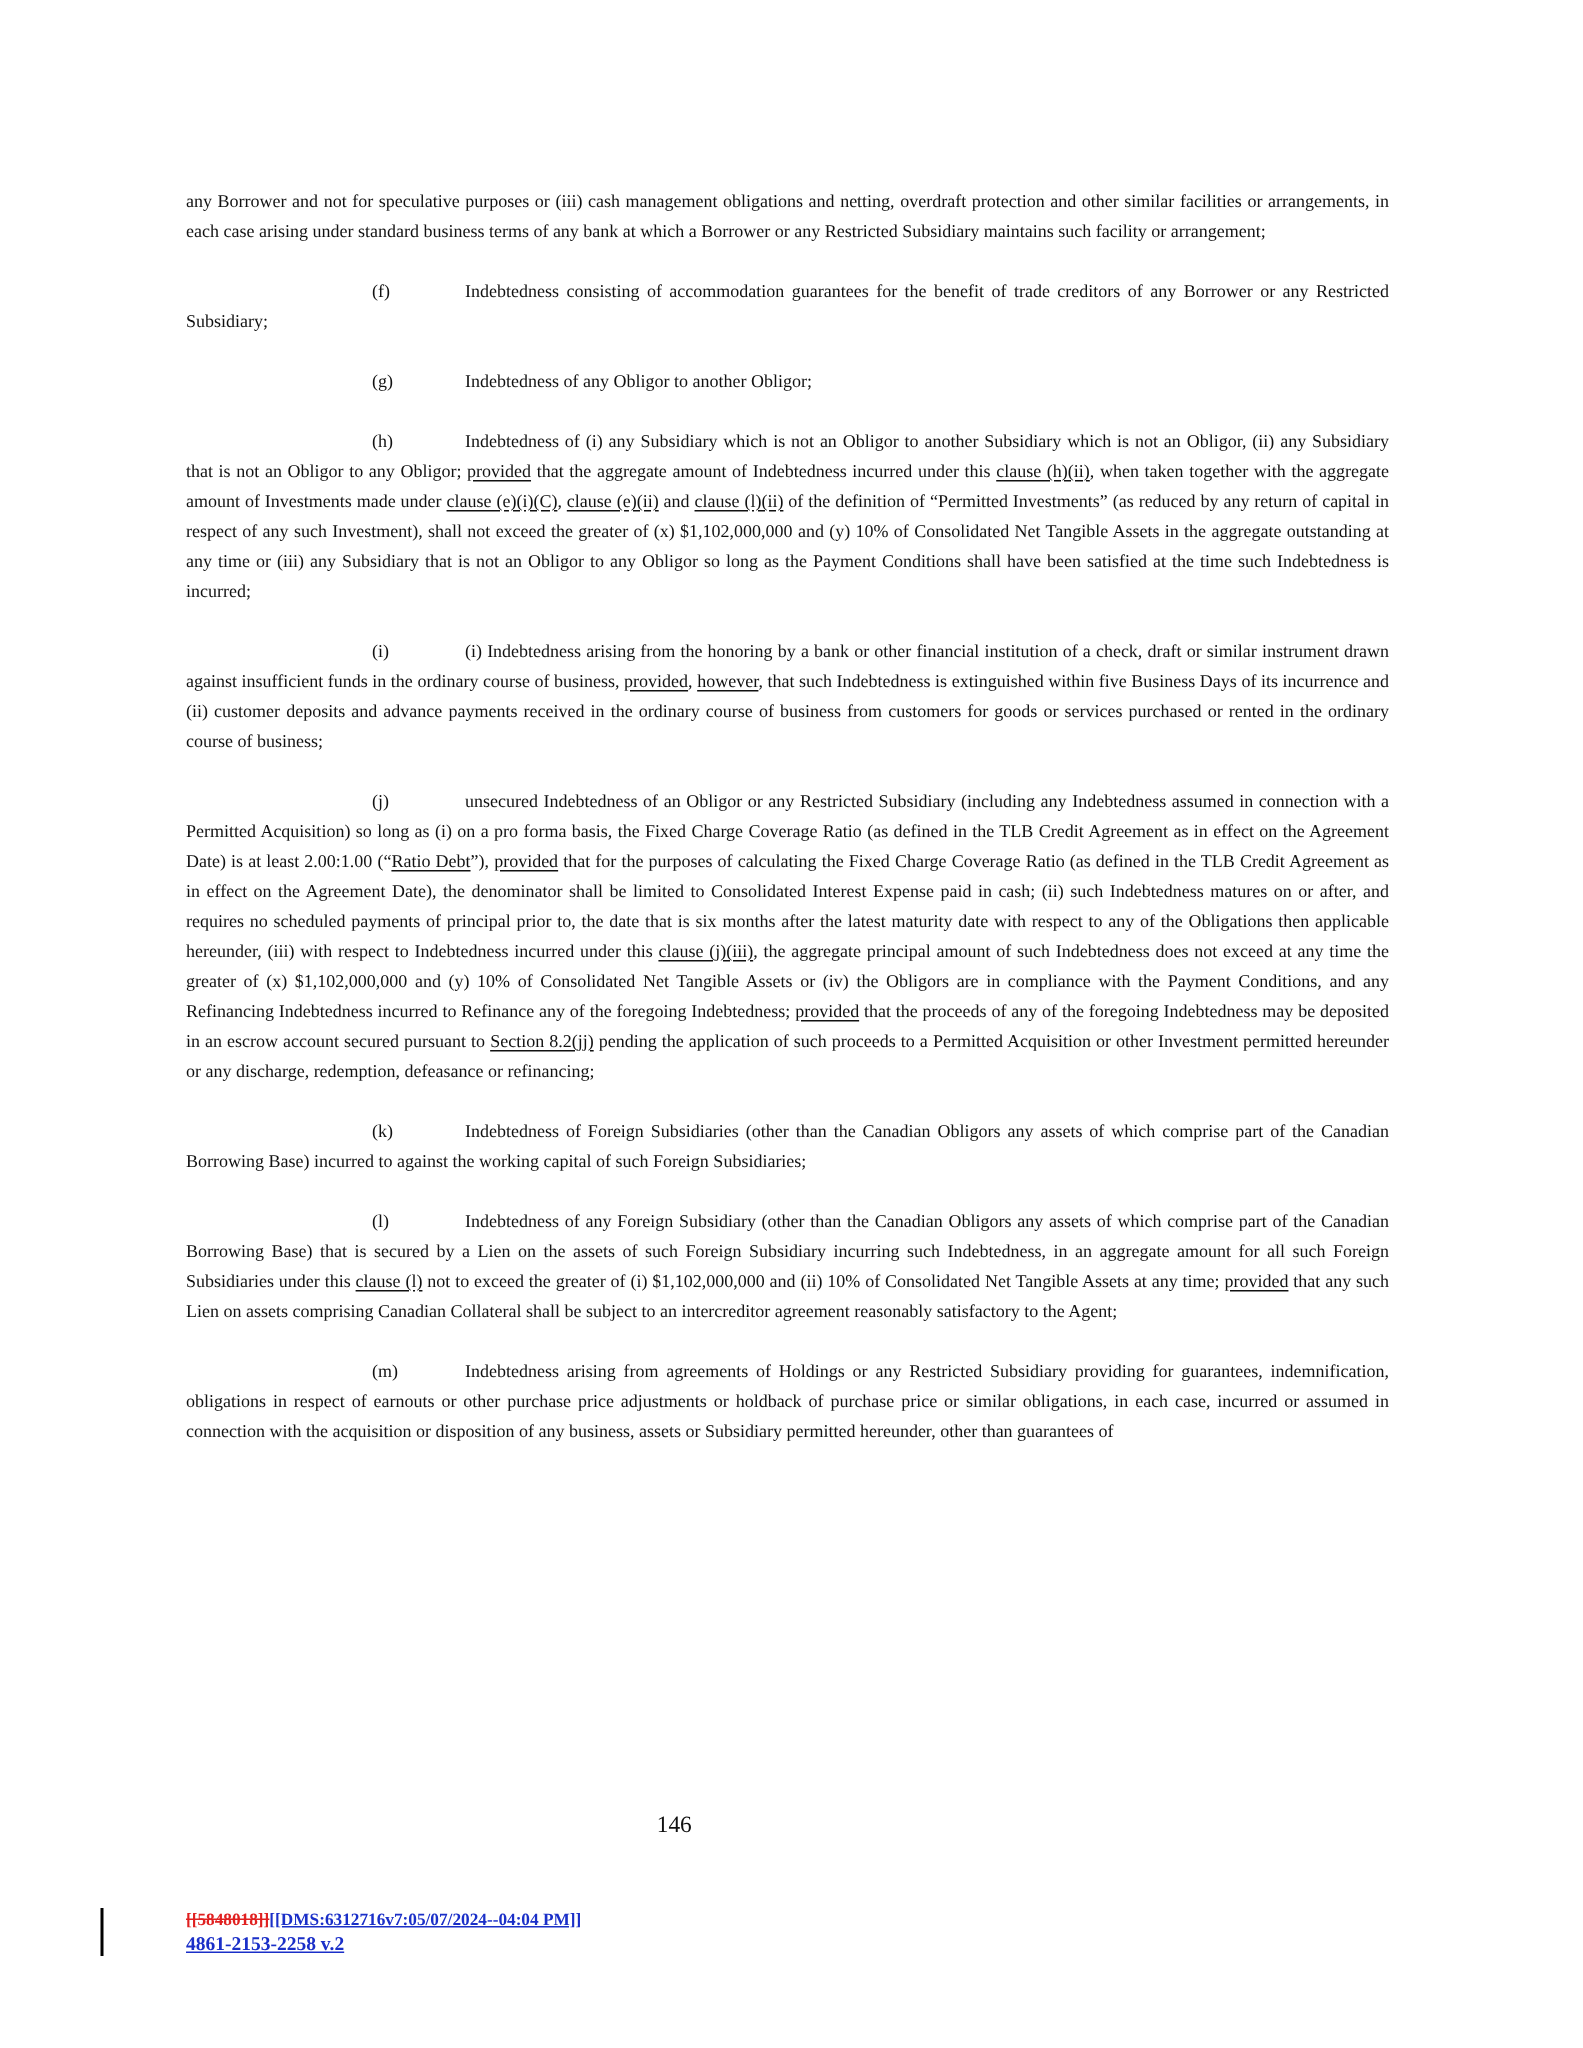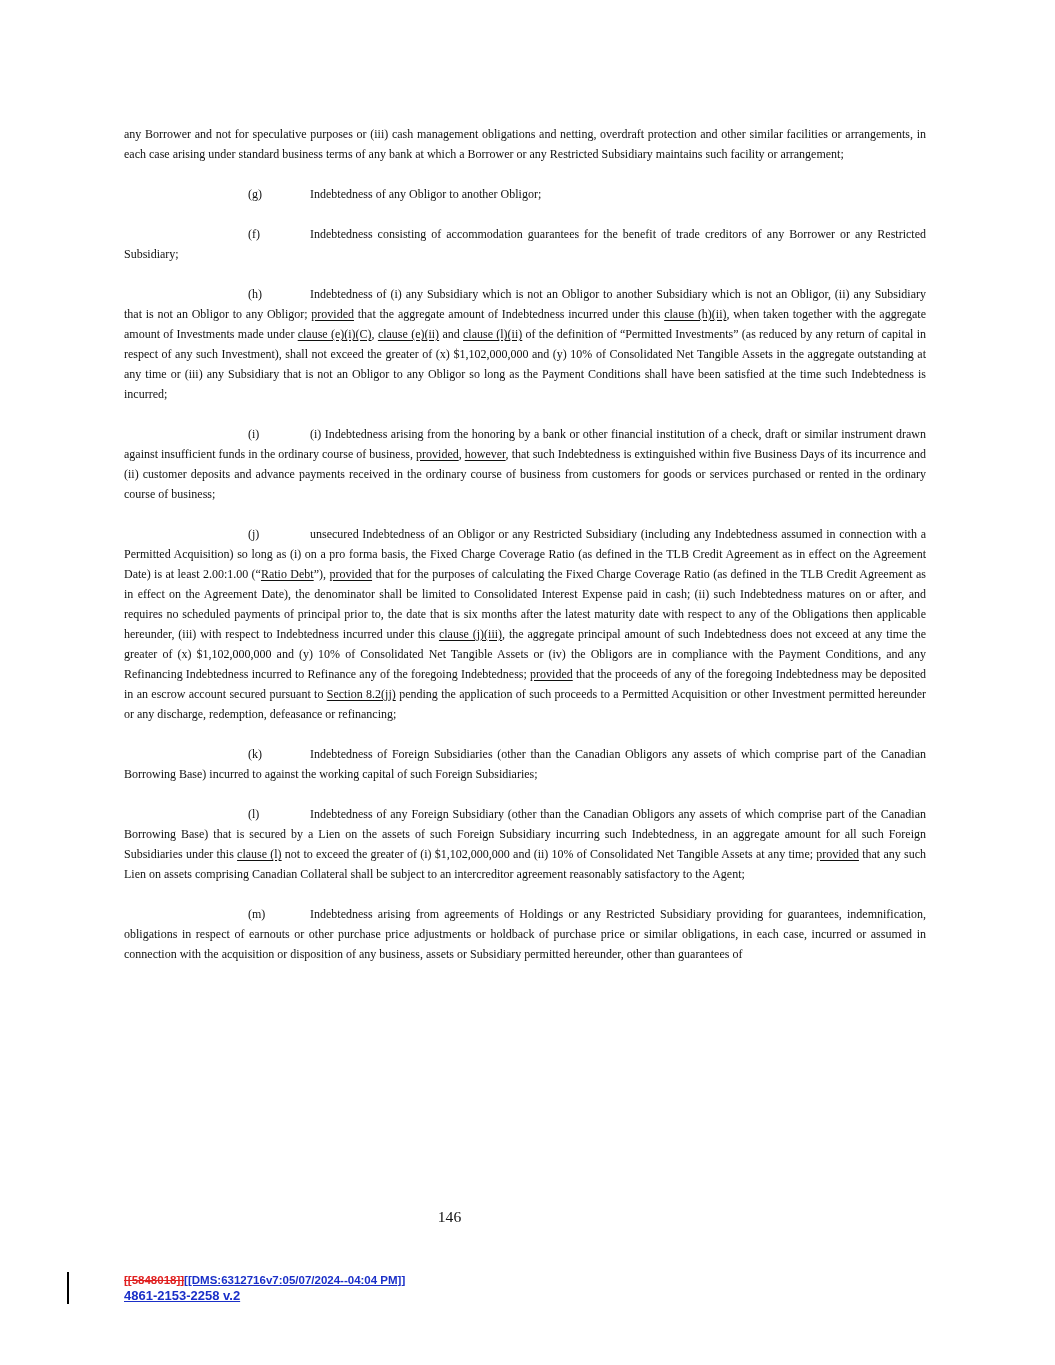--- a/index.html
+++ b/index.html
@@ -4,34 +4,34 @@
 <style>
   html, body { margin: 0; padding: 0; background: #ffffff; }
   body { width: 1055px; height: 1365px; position: relative; overflow: hidden;
          font-family: "Liberation Serif", serif; color: #111; }
   .page { position: absolute; left: 124px; top: 124px; width: 802px; }
   .para { font-size: 12px; line-height: 20px; text-align: justify; margin: 0 0 20px 0; }
   .para .lbl { display: inline-block; width: 62px; margin-left: 124px; }
   u { text-decoration: underline; text-underline-offset: 2px; }
   .page-number { position: absolute; left: 0; width: 899px; top: 1208px; text-align: center;
                  font-size: 15.6px; }
-  .footer { position: absolute; left: 124px; top: 1273px; font-family: Liberation Sans, sans-serif;
+  .footer { position: absolute; left: 124px; top: 1273px; font-family: Liberation Serif, serif;
             font-weight: bold; font-size: 11.5px; line-height: 15px; }
   .footer .del { color: #e02020; text-decoration: line-through; }
   .footer .ins { color: #1a2fc8; text-decoration: underline; }
   .footer .docno { color: #1a2fc8; text-decoration: underline; font-size: 13px; }
   .change-bar { position: absolute; left: 67px; top: 1272px; width: 2px; height: 32px; background: #000; }
 </style>
 </head>
 <body>
 
 <div class="page" id="doc-body">
     <p class="para"><span>any Borrower and not for speculative purposes or (iii) cash management obligations and netting, overdraft protection and other similar facilities or arrangements, in each case arising under standard business terms of any bank at which a Borrower or any Restricted Subsidiary maintains such facility or arrangement;</span></p>
+    <p class="para"><span class="lbl">(f)</span><span>Indebtedness consisting of accommodation guarantees for the benefit of trade creditors of any Borrower or any Restricted Subsidiary;</span></p>
     <p class="para"><span class="lbl">(g)</span><span>Indebtedness of any Obligor to another Obligor;</span></p>
-    <p class="para"><span class="lbl">(f)</span><span>Indebtedness consisting of accommodation guarantees for the benefit of trade creditors of any Borrower or any Restricted Subsidiary;</span></p>
     <p class="para"><span class="lbl">(h)</span><span>Indebtedness of (i) any Subsidiary which is not an Obligor to another Subsidiary which is not an Obligor, (ii) any Subsidiary that is not an Obligor to any Obligor; </span><u>provided</u><span> that the aggregate amount of Indebtedness incurred under this </span><u>clause (h)(ii)</u><span>, when taken together with the aggregate amount of Investments made under </span><u>clause (e)(i)(C)</u><span>, </span><u>clause (e)(ii)</u><span> and </span><u>clause (l)(ii)</u><span> of the definition of “Permitted Investments” (as reduced by any return of capital in respect of any such Investment), shall not exceed the greater of (x) $1,102,000,000 and (y) 10% of Consolidated Net Tangible Assets in the aggregate outstanding at any time or (iii) any Subsidiary that is not an Obligor to any Obligor so long as the Payment Conditions shall have been satisfied at the time such Indebtedness is incurred;</span></p>
     <p class="para"><span class="lbl">(i)</span><span>(i) Indebtedness arising from the honoring by a bank or other financial institution of a check, draft or similar instrument drawn against insufficient funds in the ordinary course of business, </span><u>provided</u><span>, </span><u>however</u><span>, that such Indebtedness is extinguished within five Business Days of its incurrence and (ii) customer deposits and advance payments received in the ordinary course of business from customers for goods or services purchased or rented in the ordinary course of business;</span></p>
     <p class="para"><span class="lbl">(j)</span><span>unsecured Indebtedness of an Obligor or any Restricted Subsidiary (including any Indebtedness assumed in connection with a Permitted Acquisition) so long as (i) on a pro forma basis, the Fixed Charge Coverage Ratio (as defined in the TLB Credit Agreement as in effect on the Agreement Date) is at least 2.00:1.00 (“</span><u>Ratio Debt</u><span>”), </span><u>provided</u><span> that for the purposes of calculating the Fixed Charge Coverage Ratio (as defined in the TLB Credit Agreement as in effect on the Agreement Date), the denominator shall be limited to Consolidated Interest Expense paid in cash; (ii) such Indebtedness matures on or after, and requires no scheduled payments of principal prior to, the date that is six months after the latest maturity date with respect to any of the Obligations then applicable hereunder, (iii) with respect to Indebtedness incurred under this </span><u>clause (j)(iii)</u><span>, the aggregate principal amount of such Indebtedness does not exceed at any time the greater of (x) $1,102,000,000 and (y) 10% of Consolidated Net Tangible Assets or (iv) the Obligors are in compliance with the Payment Conditions, and any Refinancing Indebtedness incurred to Refinance any of the foregoing Indebtedness; </span><u>provided</u><span> that the proceeds of any of the foregoing Indebtedness may be deposited in an escrow account secured pursuant to </span><u>Section 8.2(jj)</u><span> pending the application of such proceeds to a Permitted Acquisition or other Investment permitted hereunder or any discharge, redemption, defeasance or refinancing;</span></p>
     <p class="para"><span class="lbl">(k)</span><span>Indebtedness of Foreign Subsidiaries (other than the Canadian Obligors any assets of which comprise part of the Canadian Borrowing Base) incurred to against the working capital of such Foreign Subsidiaries;</span></p>
     <p class="para"><span class="lbl">(l)</span><span>Indebtedness of any Foreign Subsidiary (other than the Canadian Obligors any assets of which comprise part of the Canadian Borrowing Base) that is secured by a Lien on the assets of such Foreign Subsidiary incurring such Indebtedness, in an aggregate amount for all such Foreign Subsidiaries under this </span><u>clause (l)</u><span> not to exceed the greater of (i) $1,102,000,000 and (ii) 10% of Consolidated Net Tangible Assets at any time; </span><u>provided</u><span> that any such Lien on assets comprising Canadian Collateral shall be subject to an intercreditor agreement reasonably satisfactory to the Agent;</span></p>
     <p class="para"><span class="lbl">(m)</span><span>Indebtedness arising from agreements of Holdings or any Restricted Subsidiary providing for guarantees, indemnification, obligations in respect of earnouts or other purchase price adjustments or holdback of purchase price or similar obligations, in each case, incurred or assumed in connection with the acquisition or disposition of any business, assets or Subsidiary permitted hereunder, other than guarantees of</span></p>
   </div>
 
 <div class="page-number">146</div>
 

